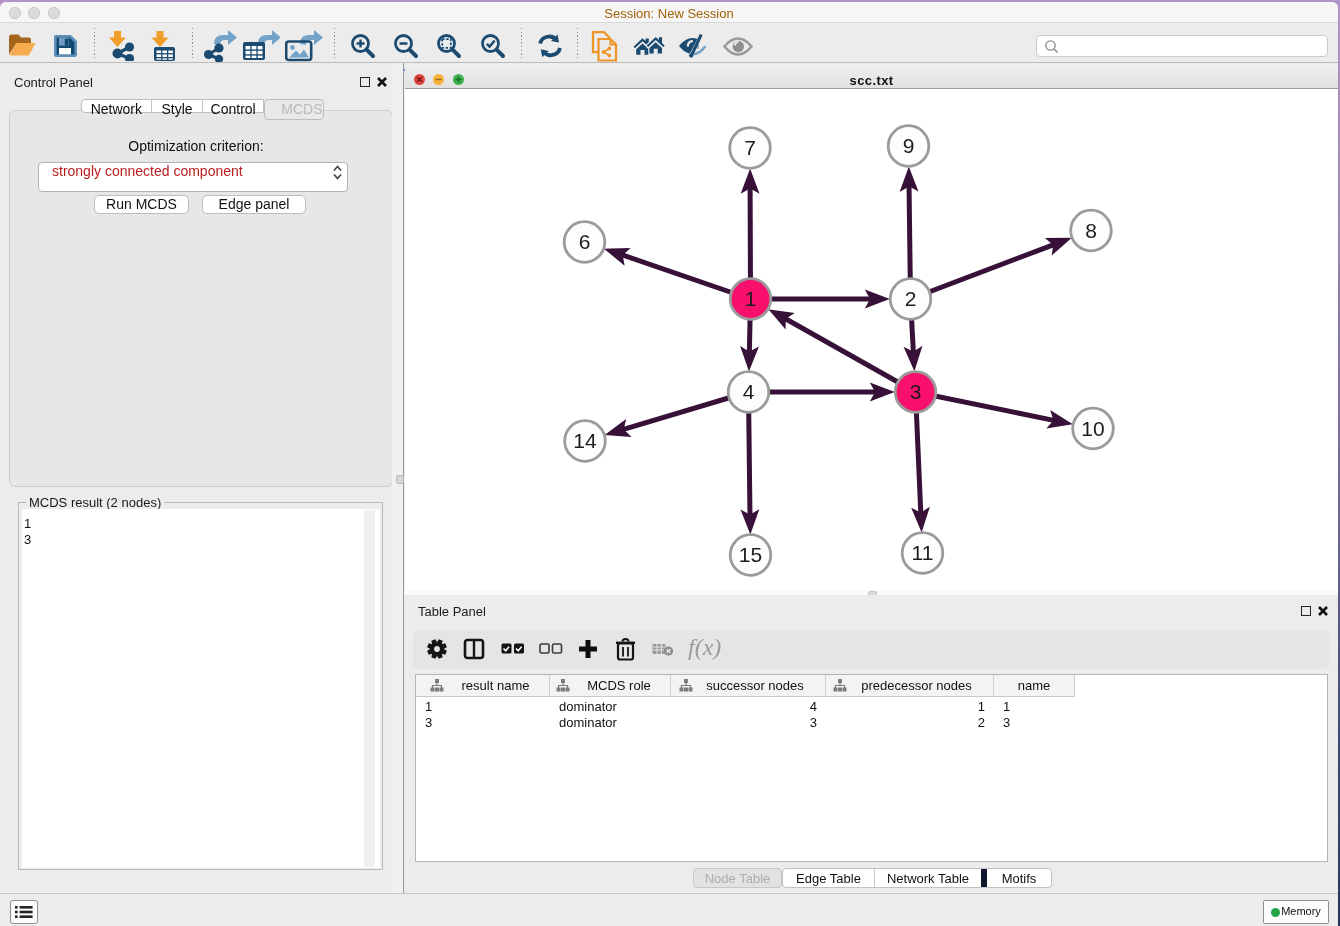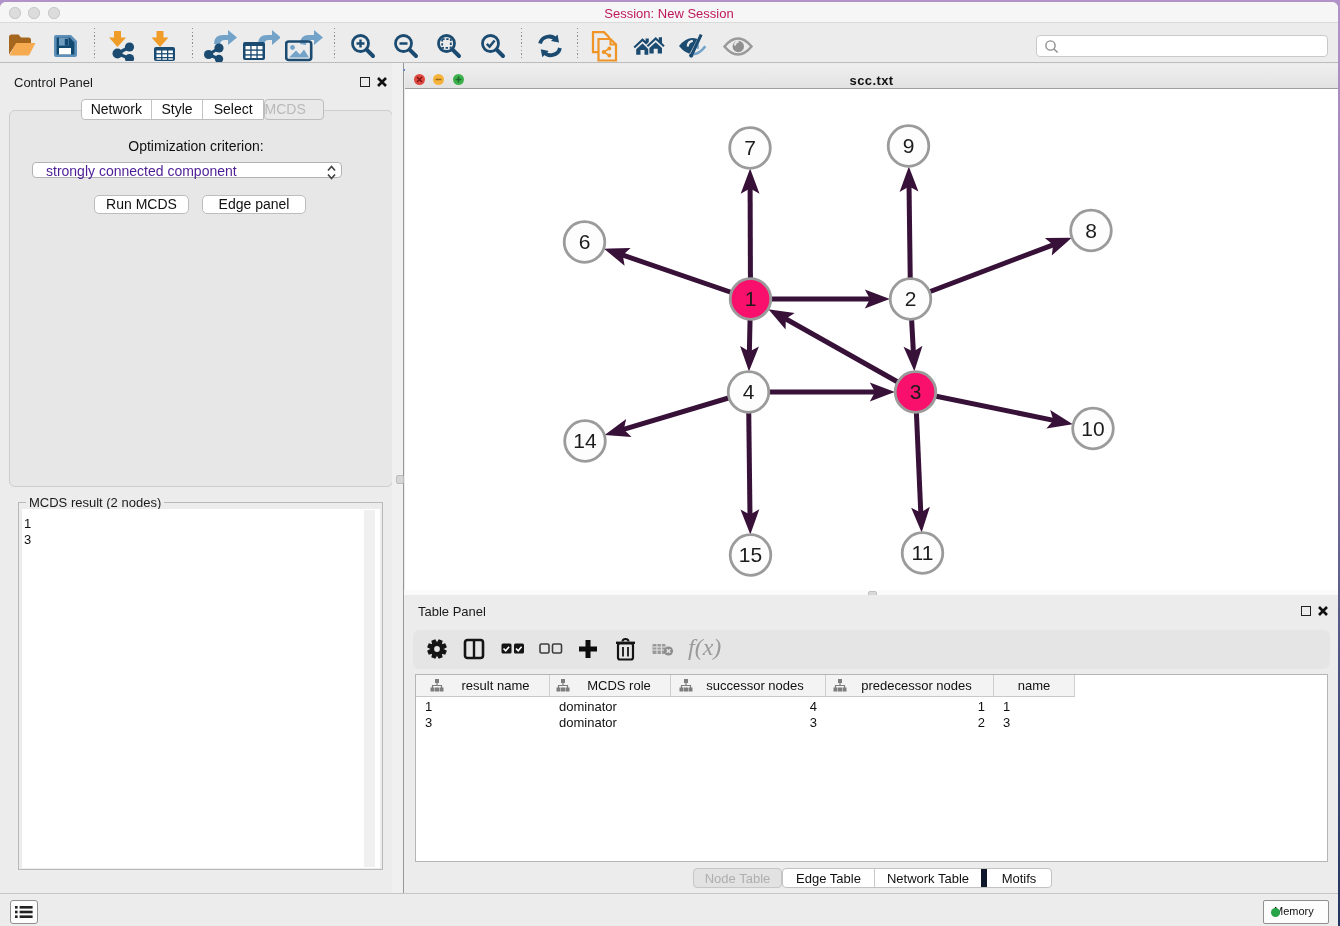--- a/index.html
+++ b/index.html
@@ -1,51 +1,51 @@
 <!DOCTYPE html>
 <html><head><meta charset="utf-8"><style>
 *{margin:0;padding:0;box-sizing:border-box}
 html,body{width:1340px;height:926px;overflow:hidden;font-family:"Liberation Sans",sans-serif}
 body{background:linear-gradient(180deg,#b193c9 0%,#9a84b6 25%,#6f6897 55%,#3d4a77 80%,#24345e 100%)}
 #win{position:absolute;left:0;top:2px;width:1338px;height:924px;background:#ececec;border-radius:6px 6px 0 0;overflow:hidden}
 #titlebar{position:absolute;left:0;top:0;width:100%;height:21px;background:#f6f6f6;border-bottom:1px solid #dadada}
 .tl{position:absolute;top:5px;width:11.5px;height:11.5px;border-radius:50%;background:#dcdcdc;border:1px solid #c3c3c3}
-#wtitle{position:absolute;top:4px;left:0;width:100%;text-align:center;font-size:13px;color:#be185d}
+#wtitle{position:absolute;top:4px;left:0;width:100%;text-align:center;font-size:13px;color:#a16207}
 #toolbar{position:absolute;left:0;top:22px;width:100%;height:39px;background:#ececec;border-bottom:1px solid #bcbcbc}
 .vsep{position:absolute;top:4px;height:32px;width:1px;background-image:repeating-linear-gradient(180deg,#8f8f8f 0,#8f8f8f 1.5px,transparent 1.5px,transparent 3.6px)}
 #search{position:absolute;left:1036px;top:11px;width:292px;height:22px;background:#fff;border:1px solid #c9c9c9;border-radius:4px}
 #cp{position:absolute;left:0;top:61px;width:392px;height:829px;background:#ececec}
 #cp .hdr{position:absolute;left:14px;top:12px;font-size:13px;color:#1a1a1a}
 .fbox{position:absolute;width:10px;height:10px;border:1.6px solid #222}
-.tabs3{position:absolute;left:81px;top:36px;width:183px;height:21px;background:#fff;border:1px solid #bdbdbd;border-radius:4px 0 0 4px;display:flex}
+.tabs3{position:absolute;left:81px;top:36px;width:183px;height:14px;background:#fff;border:1px solid #bdbdbd;border-radius:4px 0 0 4px;display:flex}
 .tabs3 div{font-size:14px;color:#111;text-align:center;line-height:19px}
-#mcdstab{position:absolute;left:263.5px;top:36px;width:60px;height:21px;background:#e9e9e9;border:1px solid #bdbdbd;border-radius:4px;font-size:14px;color:#b9b9b9;text-align:left;line-height:19px}
+#mcdstab{position:absolute;left:263.5px;top:36px;width:60px;height:21px;background:#e9e9e9;border:1px solid #bdbdbd;border-radius:4px;font-size:14px;color:#b9b9b9;text-align:right;line-height:19px}
 #cpinner{position:absolute;left:9px;top:47px;width:384px;height:377px;background:#e7e7e7;border:1px solid #cdcdcd;border-radius:6px}
 #optlabel{position:absolute;left:0;top:75px;width:100%;text-align:center;font-size:14px;color:#111}
-#combo{position:absolute;left:32px;top:99px;width:310px;height:16px;background:#fff;border:1px solid #b3b3b3;border-radius:4px;font-size:14px;color:#4c1d95;line-height:17px;padding-left:13px}
+#combo{position:absolute;left:38px;top:99px;width:310px;height:30px;background:#fff;border:1px solid #b3b3b3;border-radius:4px;font-size:14px;color:#b91c1c;line-height:17px;padding-left:13px}
 .btn{position:absolute;height:19px;background:#fff;border:1px solid #bdbdbd;border-radius:5px;font-size:14px;color:#111;text-align:center;line-height:17px}
 #mcdsbox{position:absolute;left:18px;top:439px;width:365px;height:368px;border:1px solid #b9b9b9}
 #mcdsbox .ttl{position:absolute;left:7px;top:-8px;background:#ececec;padding:0 3px;font-size:13px;color:#1a1a1a}
 #mcdswhite{position:absolute;left:3px;top:6px;width:358px;height:359px;background:#fff}
 #vdiv{position:absolute;left:392px;top:61px;width:12px;height:830px;background:#f0f0f0;border-right:1px solid #979797}
 #net{position:absolute;left:405px;top:62px;width:933px;height:526px;background:#fff}
 #nettb{position:absolute;left:0;top:0;width:100%;height:25px;background:linear-gradient(180deg,#efefef,#e2e2e2);border-bottom:1px solid #9f9f9f}
 .mtl{position:absolute;top:10px;width:11px;height:11px;border-radius:50%}
 .mtl svg{display:block}
 #nettitle{position:absolute;top:9px;left:0;width:100%;text-align:center;font-size:13px;font-weight:bold;letter-spacing:0.4px;color:#111}
 #hdiv{position:absolute;left:404px;top:588px;width:934px;height:5px;background:#fafafa}
 #tp{position:absolute;left:404px;top:593px;width:934px;height:298px;background:#ececec}
 #tp .hdr{position:absolute;left:14px;top:9px;font-size:13px;color:#1a1a1a}
 #tptools{position:absolute;left:9px;top:35px;width:917px;height:39px;background:#e5e5e5;border-radius:6px}
 #tbl{position:absolute;left:415px;top:672px;width:913px;height:188px;background:#fff;border:1px solid #b5b5b5}
 .th{position:absolute;top:673px;height:22px;background:#f3f3f3;border-right:1px solid #cfcfcf;font-size:13px;color:#111;text-align:center;line-height:22px}
 .td{position:absolute;height:16px;font-size:13px;color:#111}
 .btab{position:absolute;top:866px;height:20px;font-size:13px;text-align:center;line-height:19px}
 #status{position:absolute;left:0;top:891px;width:100%;height:33px;background:#ececec;border-top:1px solid #c6c6c6}
-#membtn{position:absolute;right:9px;top:6px;width:66px;height:24px;background:#fdfdfd;border:1.5px solid #8f8f8f;border-radius:2px;font-size:11px;color:#111;line-height:21px;padding-left:10px}
+#membtn{position:absolute;right:9px;top:6px;width:66px;height:24px;background:#fdfdfd;border:1.5px solid #8f8f8f;border-radius:2px;font-size:11px;color:#111;text-align:center;line-height:21px;padding-left:10px}
 #membtn i{position:absolute;left:7px;top:6.5px;width:9px;height:9px;border-radius:50%;background:#27a348;font-style:normal}
 #listbtn{position:absolute;left:10px;top:6px;width:28px;height:24px;background:#fdfdfd;border:1.5px solid #8f8f8f;border-radius:3px}
 </style></head><body>
 <div id="win">
 <div id="titlebar">
   <div class="tl" style="left:9px"></div>
       <div class="tl" style="left:28px"></div>
       <div class="tl" style="left:48px"></div>
   <div id="wtitle">Session: New Session</div>
 </div>
@@ -199,21 +199,21 @@
 <div id="cp">
   <div class="hdr">Control Panel</div>
   <div class="fbox" style="left:360px;top:14px"></div>
   <svg style="position:absolute;left:376px;top:13px" width="12" height="12" viewBox="0 0 12 12">
         <path d="M2,2 L10,10 M10,2 L2,10" stroke="#111" stroke-width="2.6"></path>
       </svg>
   <div id="cpinner"></div>
   <div class="tabs3">
         <div style="width:70px;border-right:1px solid #c4c4c4">Network</div>
         <div style="width:52px;border-right:1px solid #c4c4c4">Style</div>
-        <div style="width:60px">Select</div>
+        <div style="width:60px">Control</div>
       </div>
   <div id="mcdstab">MCDS</div>
   <div id="optlabel">Optimization criterion:</div>
   <div id="combo">strongly connected component
     <svg style="position:absolute;right:4px;top:2px" width="11" height="15" viewBox="0 0 11 15">
           <path d="M2,5.5 L5.5,1.5 L9,5.5 M2,9.5 L5.5,13.5 L9,9.5" fill="none" stroke="#444" stroke-width="1.7"></path>
         </svg>
   </div>
   <div class="btn" style="left:94px;top:132px;width:95px">Run MCDS</div>
   <div class="btn" style="left:202px;top:132px;width:104px">Edge panel</div>

